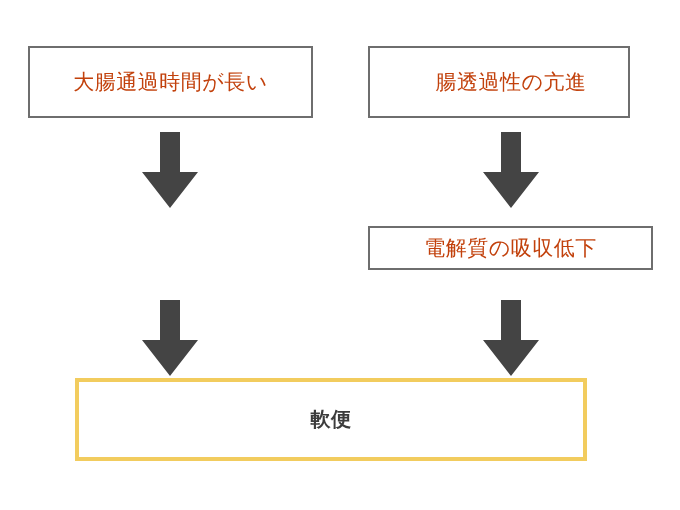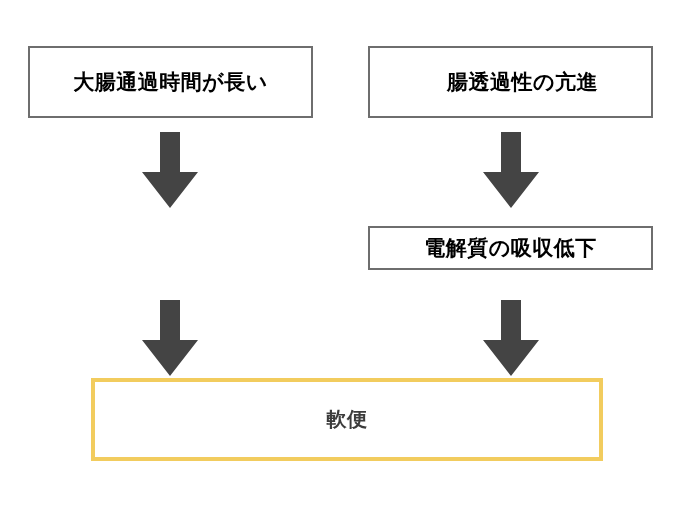--- a/index.html
+++ b/index.html
@@ -24,40 +24,40 @@
     box-sizing: border-box;
     background: #ffffff;
     border: 2px solid #6e6e6e;
     display: flex;
     align-items: center;
     justify-content: center;
     text-align: center;
   }
 
   .node-label {
-    color: #000000;
+    color: #c2410c;
     font-size: 21px;
-    font-weight: 700;
+    font-weight: 400;
     letter-spacing: 0.5px;
     line-height: 1.3;
     white-space: nowrap;
   }
 
   
   #node-col1-row1 { left: 28px;  top: 46px;  width: 285px; height: 72px; }
-  #node-col2-row1 { left: 368px; top: 46px;  width: 285px; height: 72px; padding-left: 24px; }
+  #node-col2-row1 { left: 368px; top: 46px;  width: 262px; height: 72px; padding-left: 24px; }
   
   #node-col1-row2 { left: 28px;  top: 226px; width: 285px; height: 60px; }
   #node-col2-row2 { left: 368px; top: 226px; width: 285px; height: 44px; }
 
   
   #node-outcome {
     position: absolute;
     box-sizing: border-box;
-    left: 91px;
+    left: 75px;
     top: 378px;
     width: 512px;
     height: 83px;
     background: #ffffff;
     border: 4px solid #f2cc5e;
     display: flex;
     flex-direction: column;
     align-items: center;
     justify-content: center;
     text-align: center;

